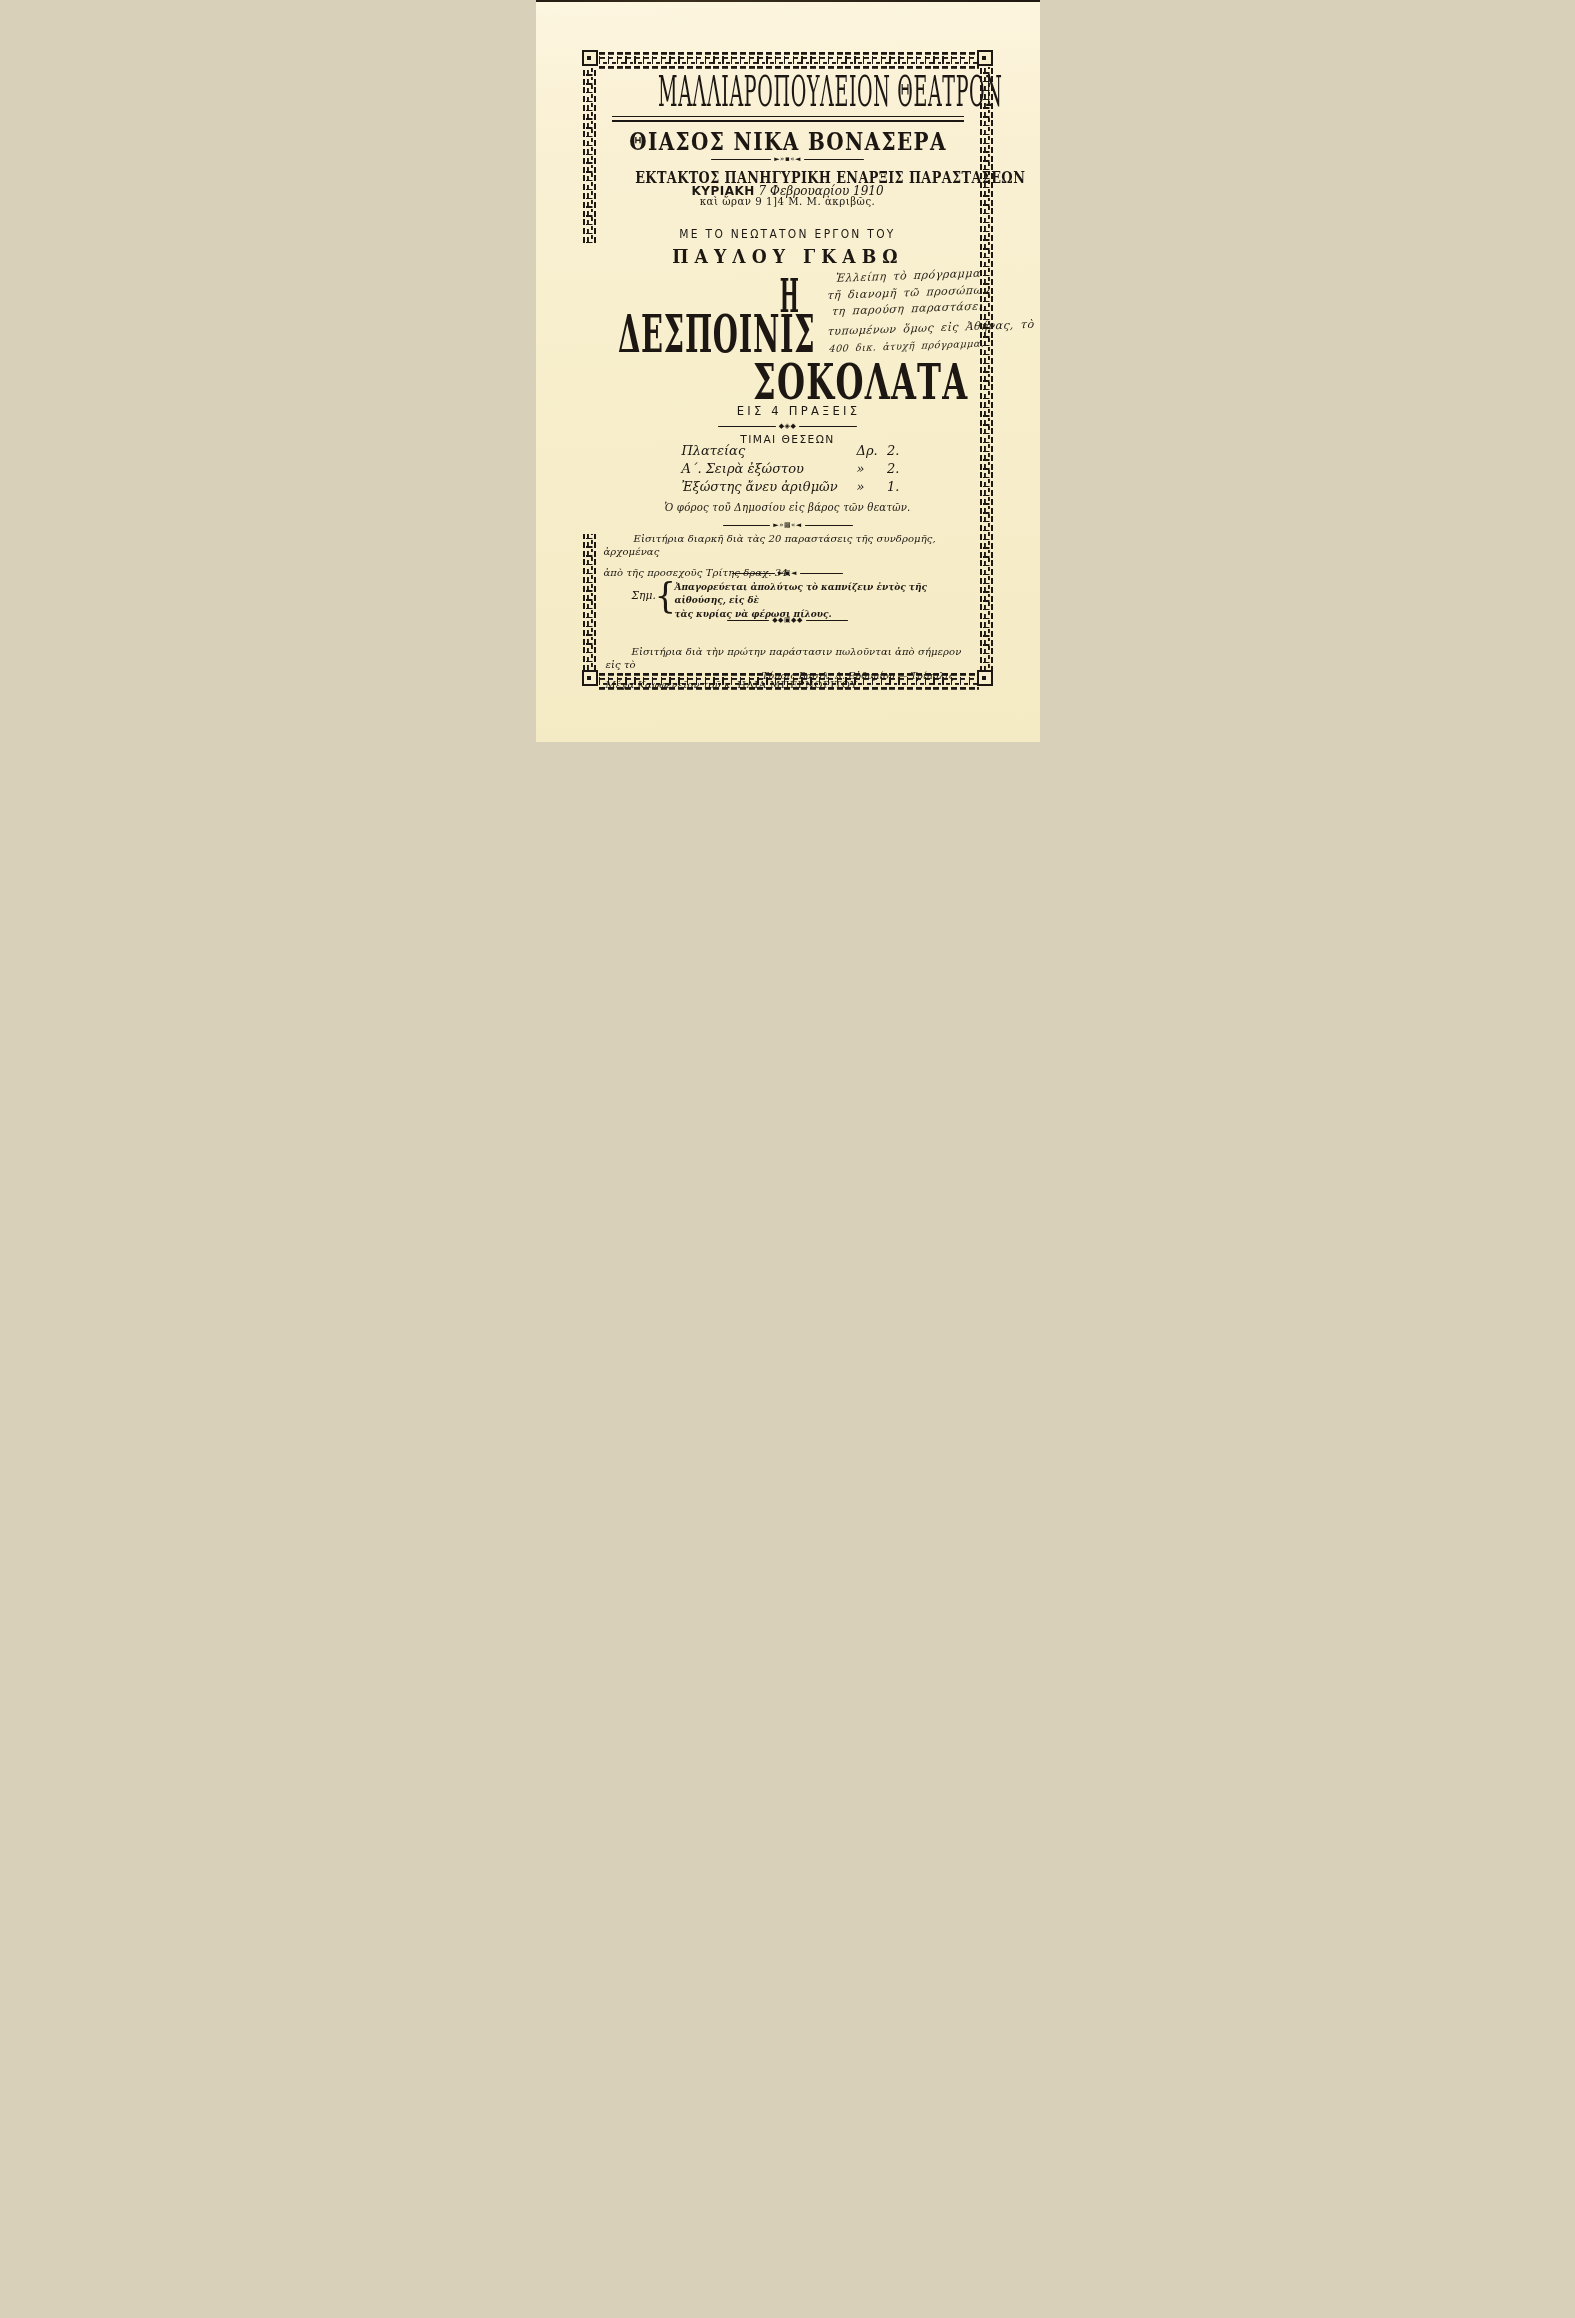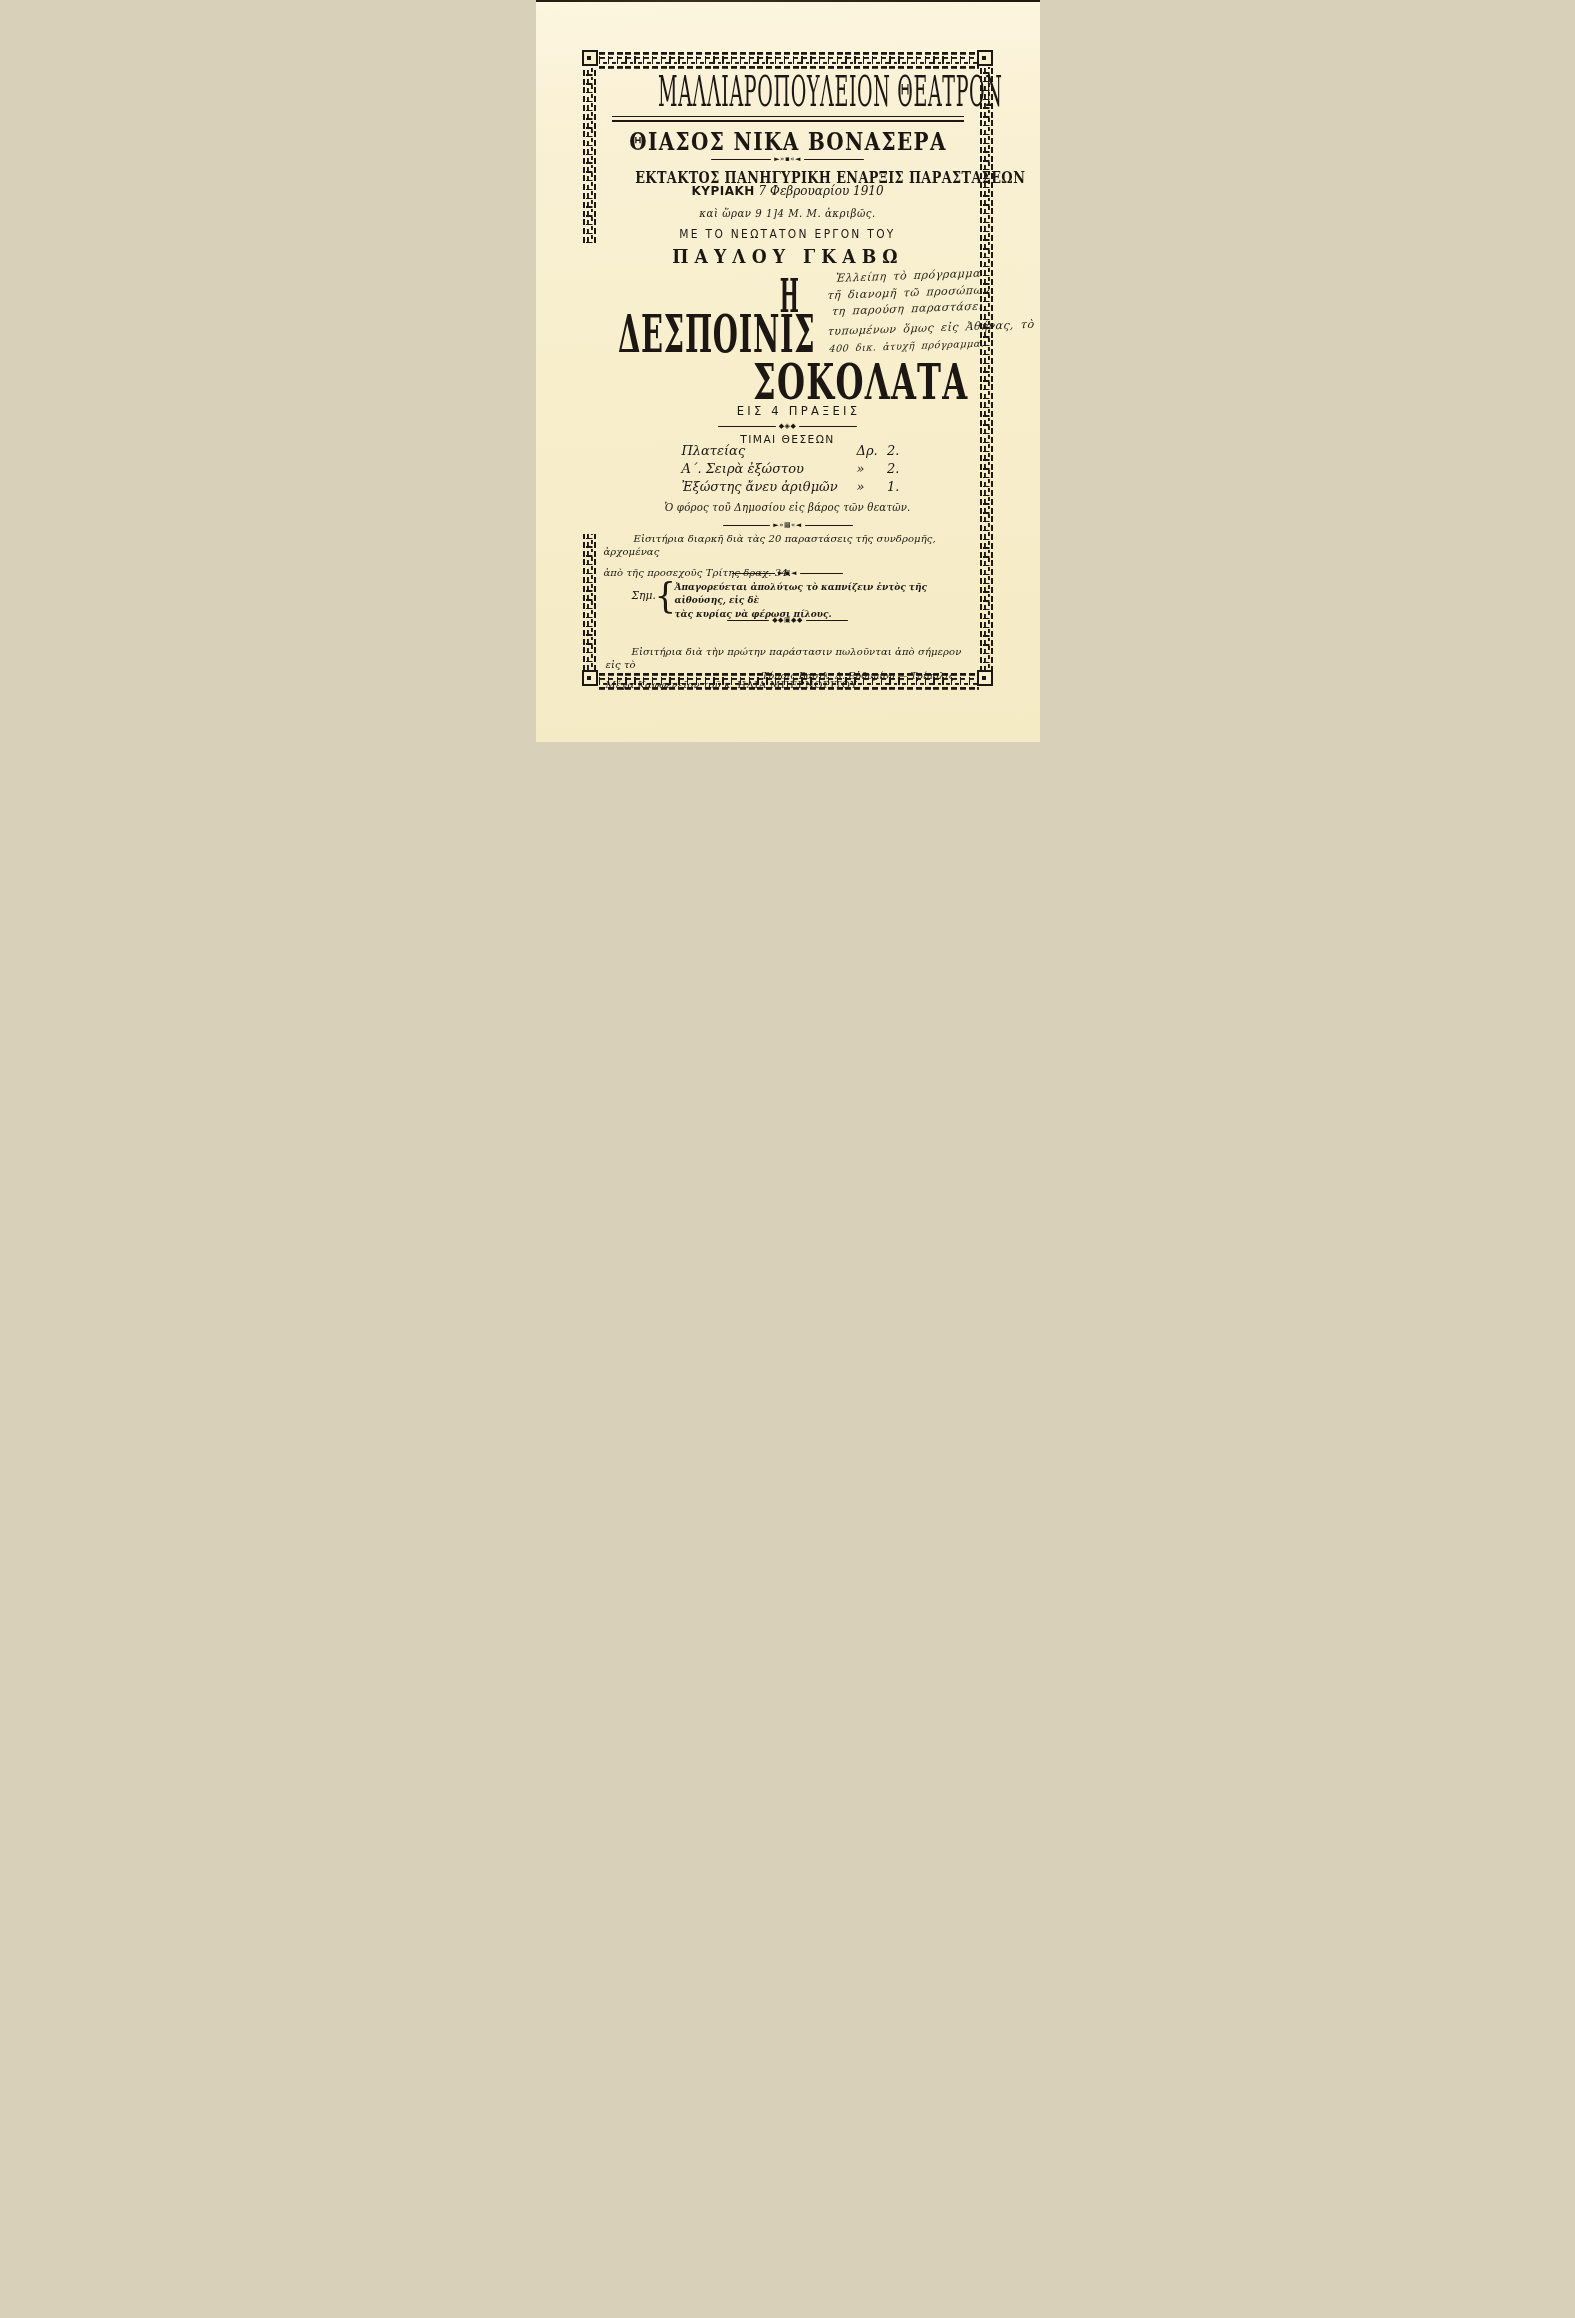--- a/index.html
+++ b/index.html
@@ -64,21 +64,21 @@
     top:72px;height:40px;line-height:40px;
     font-size:28px;letter-spacing:0.9px;font-weight:normal;
     transform:scale(0.68,1.55);white-space:nowrap;
   }
   .rule2{top:116px;left:76px;width:352px;height:3.2px;border-top:1.4px solid var(--ink);border-bottom:2.8px solid var(--ink);}
   .troupe{top:130px;font-weight:bold;font-size:20.4px;letter-spacing:1.4px;transform:scale(0.98,1.15);white-space:nowrap;}
   .subtitle{top:168px;font-weight:bold;font-size:16px;letter-spacing:0.5px;transform:scale(0.8,1.05);white-space:nowrap;}
   .dateline{top:184px;font-size:12px;white-space:nowrap;}
   .dateline .day{font-family:"DejaVu Sans",sans-serif;font-weight:bold;letter-spacing:0.5px;}
   .dateline .rest{font-style:italic;}
-  .timeline{top:208px;font-size:10.2px;font-style:italic;letter-spacing:0.5px;}
+  .timeline{top:196px;font-size:10.2px;letter-spacing:0.5px;}
   .leadin{top:227px;font-family:"DejaVu Sans",sans-serif;font-size:10.7px;letter-spacing:2.3px;transform:scale(1,1.2);white-space:nowrap;}
   .author{top:246px;font-weight:bold;font-size:18.5px;letter-spacing:6.5px;transform:scale(0.93,1.0);white-space:nowrap;}
   .article-eta{
     left:236px;top:268px;width:32px;text-align:center;
     font-weight:bold;font-size:39px;line-height:44px;
     transform:scale(0.52,1.22);transform-origin:center top;
   }
   .play1{
     left:82px;top:302px;
     font-weight:bold;font-size:37px;line-height:45px;letter-spacing:0.9px;

